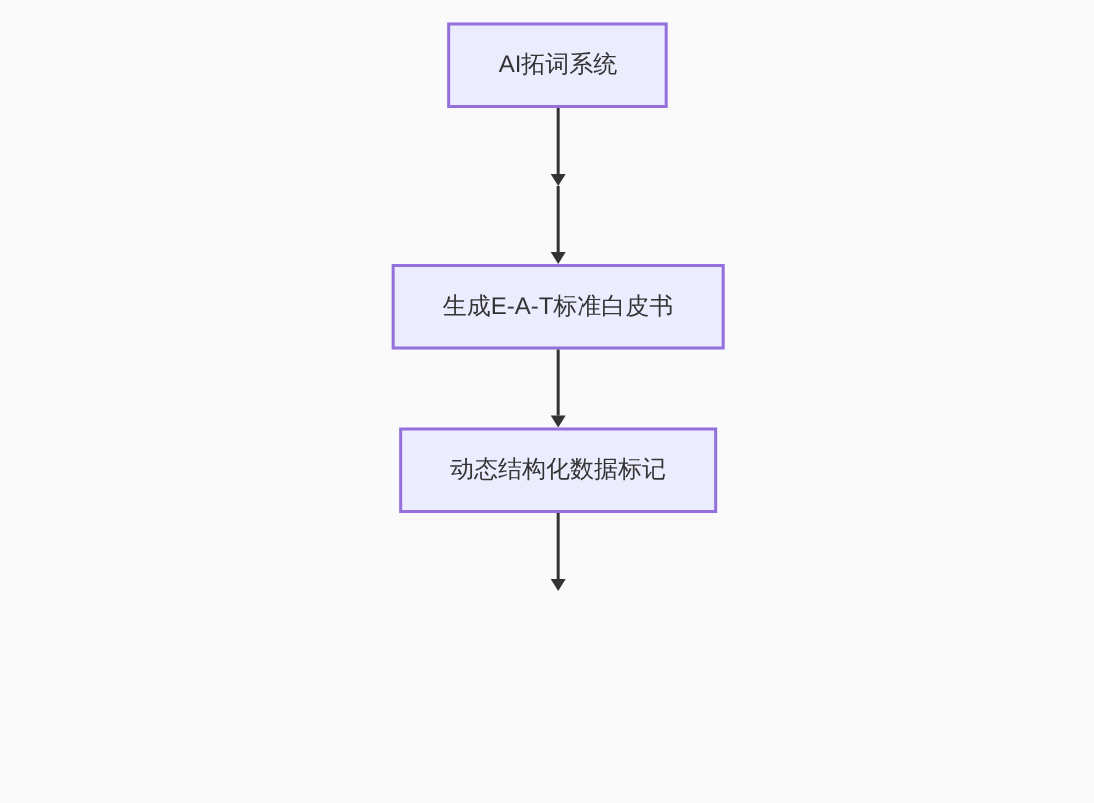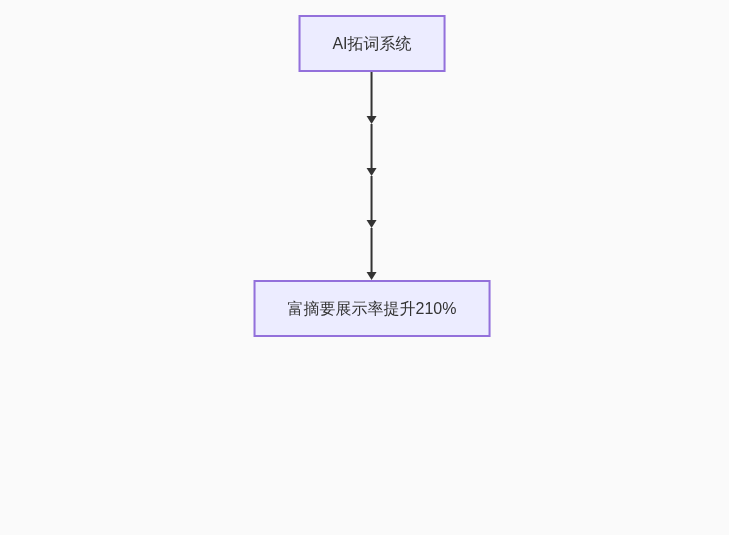--- a/index.html
+++ b/index.html
@@ -76,30 +76,33 @@
       <div class="arrow-line"></div>
       <div class="arrow-head"></div>
     </div>
 
 
     <div class="arrow">
       <div class="arrow-line"></div>
       <div class="arrow-head"></div>
     </div>
 
+    <div class="node">
+      <span class="node-label">生成E-A-T标准白皮书</span>
+    </div>
+
+    <div class="arrow">
+      <div class="arrow-line"></div>
+      <div class="arrow-head"></div>
+    </div>
+
+    <div class="node">
+      <span class="node-label">动态结构化数据标记</span>
+    </div>
 
     <div class="arrow">
       <div class="arrow-line"></div>
       <div class="arrow-head"></div>
     </div>
 
 
-    <div class="arrow">
-      <div class="arrow-line"></div>
-      <div class="arrow-head"></div>
-    </div>
-
-    <div class="node">
-      <span class="node-label">富摘要展示率提升210%</span>
-    </div>
-
   </div>
 </div>
 
 </body></html>

